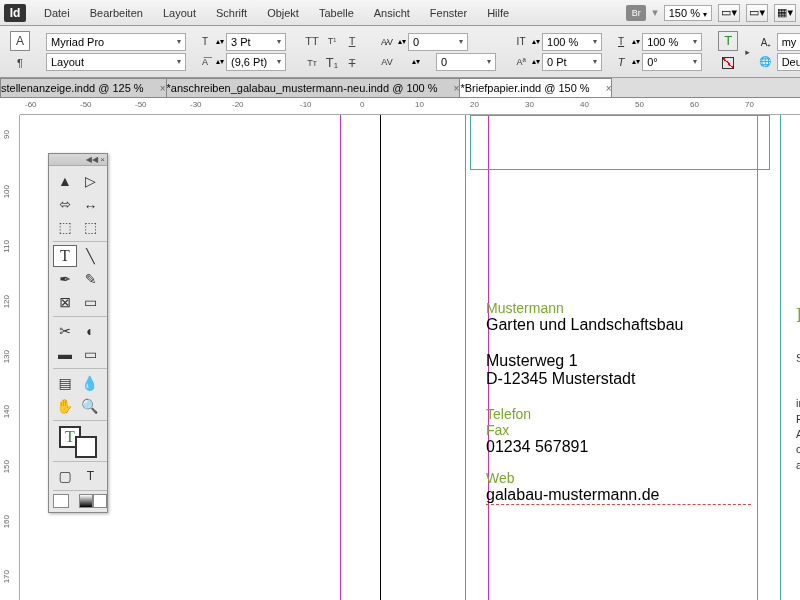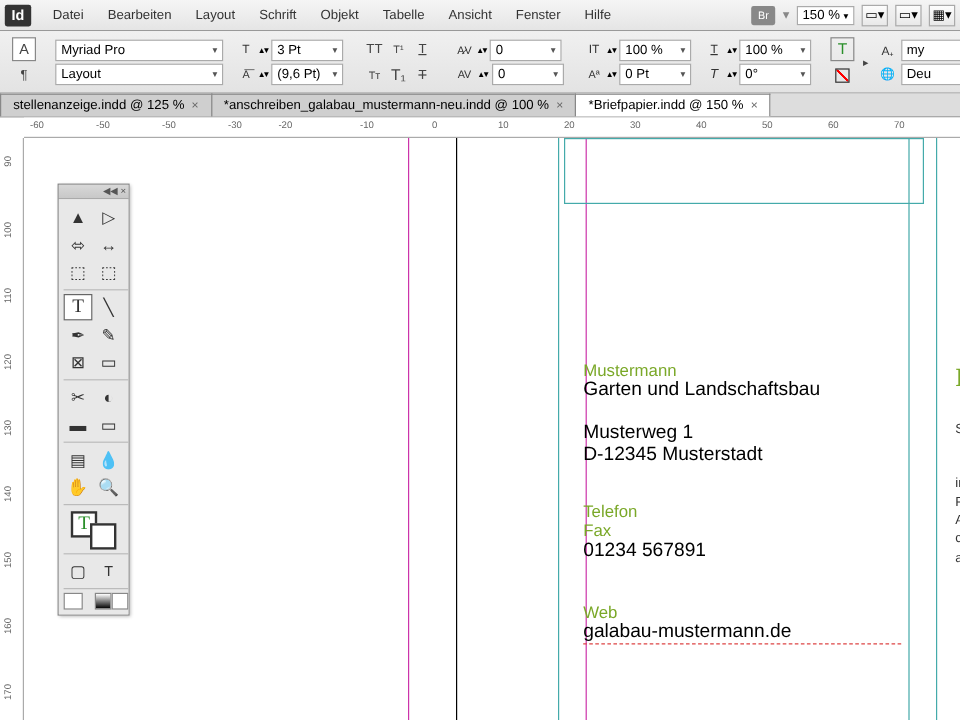--- a/index.html
+++ b/index.html
@@ -13,21 +13,21 @@
 .small-btn{width:22px;height:18px;border:1px solid #aaa;background:linear-gradient(#fdfdfd,#e8e8e8);display:flex;align-items:center;justify-content:center}
 .ctrl-bar{height:52px;background:linear-gradient(#f0f0f0,#e3e3e3);border-bottom:1px solid #999;display:flex;align-items:center;padding:2px 6px;gap:2px}
 .ctrl-col{display:flex;flex-direction:column;gap:2px;padding:0 4px}
 .sep{width:1px;height:44px;background:#bbb;margin:0 2px}
 .icon-btn{width:20px;height:20px;border:1px solid transparent;display:flex;align-items:center;justify-content:center;color:#444}
 .icon-btn.sel{border:1px solid #888;background:#fff}
 .dd{border:1px solid #aaa;background:#fff;padding:1px 4px;display:flex;align-items:center;min-width:60px;height:18px}
 .dd .arr{margin-left:auto;font-size:8px;color:#555}
 .lbl-icon{width:18px;height:18px;display:flex;align-items:center;justify-content:center;color:#333;font-size:10px}
 .tabs{height:20px;background:#ddd;border-bottom:1px solid #888;display:flex;align-items:flex-end}
-.tab{padding:2px 10px;background:#cfcfcf;border:1px solid #888;border-bottom:none;margin-right:-1px;font-size:10px;display:flex;align-items:center;gap:6px;height:19px}
+.tab{padding:2px 0;background:#cfcfcf;border:1px solid #888;border-bottom:none;margin-right:-1px;font-size:10px;display:flex;align-items:center;gap:16px;height:19px}
 .tab.active{background:#fff}
 .tab .x{color:#666;font-size:10px}
 .workspace{position:relative;height:502px;background:#fff}
 .ruler-h{position:absolute;top:0;left:20px;right:0;height:17px;background:#fff;border-bottom:1px solid #aaa;font-size:8px;color:#666}
 .ruler-v{position:absolute;top:17px;left:0;width:20px;bottom:0;background:#fff;border-right:1px solid #aaa;font-size:8px;color:#666}
 .rtick{position:absolute;top:2px;font-size:8px}
 .rtick-v{position:absolute;left:2px;font-size:8px;writing-mode:vertical-lr;transform:rotate(180deg)}
 .canvas{position:absolute;top:17px;left:20px;right:0;bottom:0;background:#fff}
 .guide-v{position:absolute;top:0;bottom:0;width:1px}
 .page-edge{position:absolute;top:0;left:360px;width:1px;height:100%;background:#000}
@@ -122,21 +122,21 @@
   <div class="sep"></div>
   <div class="ctrl-col">
     <div style="display:flex;gap:2px">
         <div class="lbl-icon" style="font-size:9px">A̷V</div>
         <span style="font-size:8px;align-self:center">▴▾</span>
         <div class="dd" style="width:50px">
           <span>0</span>
           <span class="arr">▾</span>
         </div>
       </div>
-    <div style="display:flex;gap:3px">
+    <div style="display:flex;gap:16px">
         <div class="lbl-icon" style="font-size:9px">AV</div>
         <span style="font-size:8px;align-self:center">▴▾</span>
         <div class="dd" style="width:50px">
           <span>0</span>
           <span class="arr">▾</span>
         </div>
       </div>
   </div>
   <div class="sep"></div>
   <div class="ctrl-col">
@@ -249,24 +249,24 @@
     <div class="guide-v" style="left:320px;background:#c3a"></div>
     <div class="guide-v" style="left:445px;background:#4aa"></div>
     <div class="guide-v" style="left:468px;background:#c3a"></div>
     <div class="guide-v" style="left:737px;background:#4aa"></div>
     <div class="guide-v" style="left:760px;background:#4aa"></div>
     <div class="topframe"></div>
     <div class="letter-frame">
       <div class="green">Mustermann</div>
       <div class="blk" style="margin-bottom:18px">Garten und Landschaftsbau</div>
       <div class="blk">Musterweg 1</div>
-      <div class="blk" style="margin-bottom:30px">D-12345 Musterstadt</div>
+      <div class="blk" style="margin-bottom:18px">D-12345 Musterstadt</div>
       <div class="green">Telefon</div>
       <div class="green">Fax</div>
-      <div class="blk" style="margin-bottom:34px">01234 567891</div>
+      <div class="blk" style="margin-bottom:14px">01234 567891</div>
       <div class="green">Web</div>
       <div class="blk" style="border-bottom:1px dashed #d44">galabau-mustermann.de</div>
     </div>
     <div class="body-text">
       <div style="color:#7aa828;font-weight:bold;font-size:22px;font-family:'Trebuchet MS'">Ich b</div>
       <div style="margin-top:20px">Sehr</div>
       <div style="margin-top:30px">integ</div>
       <div>Praes</div>
       <div>Aene</div>
       <div>cursu</div>

